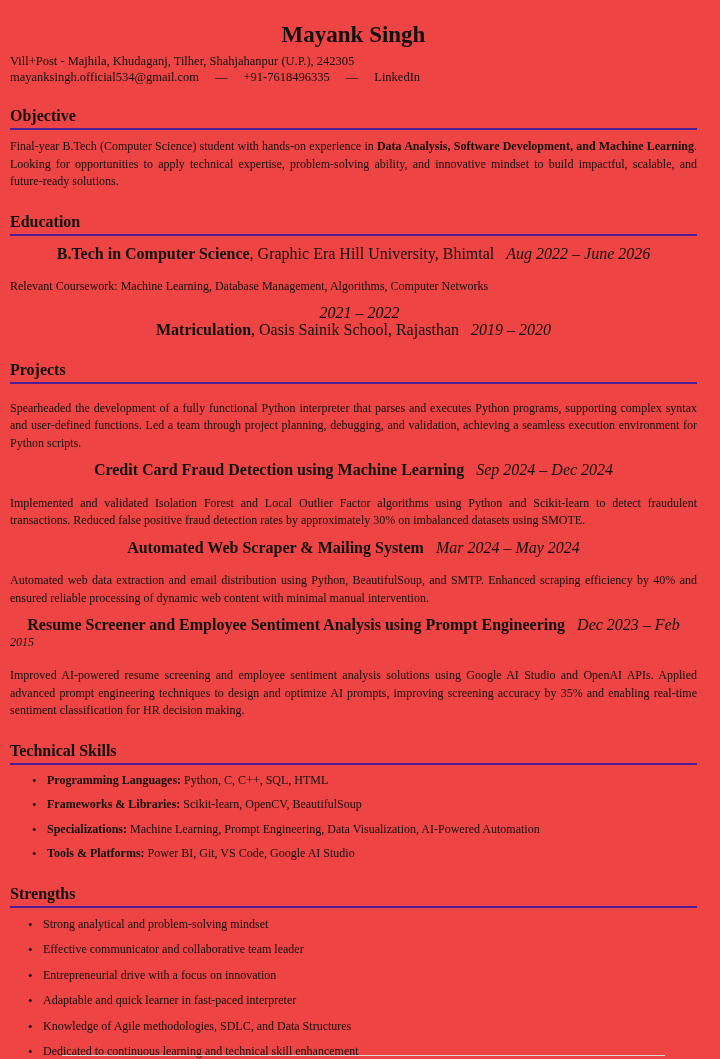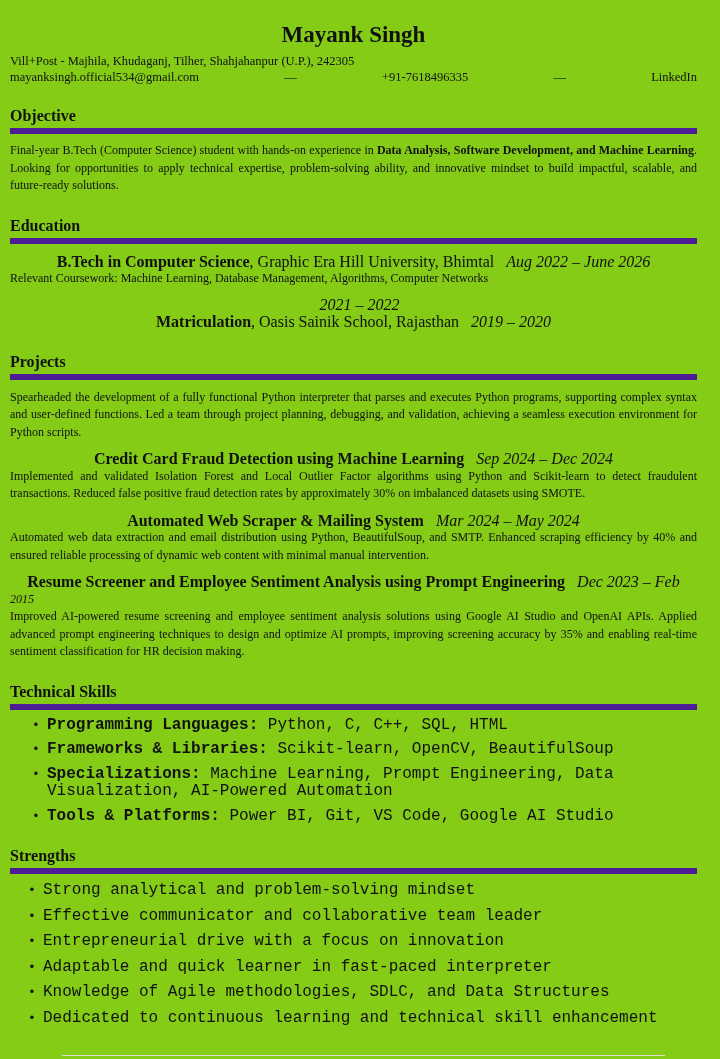--- a/index.html
+++ b/index.html
@@ -1,70 +1,69 @@
 <!DOCTYPE html>
 <html lang="en"><head>
 <meta charset="utf-8">
 <style>
   * { margin:0; padding:0; box-sizing:border-box; }
   html,body { background:#f2f2f2; }
   .page {
     position:relative;
     width:720px; height:1059px;
     margin:0 auto;
-    background:#84cc16;
+    background:#ef4444;
     color:#111111;
     font-family:"Liberation Serif","DejaVu Serif",serif;
     padding:22px 23px 0 10px;
     overflow:hidden;
   }
   
   .name {
     text-align:center;
     font-size:23px; font-weight:bold; line-height:26px;
     margin-bottom:5px;
   }
   .addr {
     font-size:12.5px; line-height:16px;
   }
   .contact {
-    display:flex; justify-content:space-between; align-items:baseline;
+    display:flex; justify-content:flex-start; align-items:baseline;
     font-size:12.5px; line-height:16px;
   }
   .dash { margin:0 16px; }
   
   .sechead {
     font-size:16px; font-weight:bold; line-height:19px;
     margin-top:21px;
     padding-bottom:3px;
-    border-bottom:6px solid #4c1d95;
+    border-bottom:2px solid #4c1d95;
   }
-  .body { font-size:12px; line-height:17.5px; }
+  .body { font-size:12px; line-height:17.5px;margin-top:16px; }
   .just { text-align:justify; }
   .para { margin-top:8px; }
   
   .edu-item { margin-top:9px; }
   .edu-group { margin-top:8px; }
   .row {
     display:flex; justify-content:center; align-items:baseline;
     font-size:16px; line-height:17.5px;
   }
   .date { font-style:italic; white-space:nowrap; padding-left:12px; }
   
   .proj { margin-top:9px; }
   .ptitle { font-weight:bold; }
   .date-wrap { font-style:italic; font-size:12px; line-height:17.5px; }
   
   ul.blist { list-style:none; margin-top:6px; }
   ul.blist li {
     position:relative;
     padding-left:37px;
-    font-size:16px; line-height:17.5px;
+    font-size:12px; line-height:17.5px;
     margin-top:7px;
-    font-family:Liberation Mono, monospace;
   }
   ul.blist li::before {
     content:"\2022";
     position:absolute; left:22px; top:0;
     font-size:13px;
   }
   ul.blist.strengths { }
   ul.blist.strengths li { margin-top:8px; padding-left:33px; }
   ul.blist.strengths li::before { left:18px; }
   

